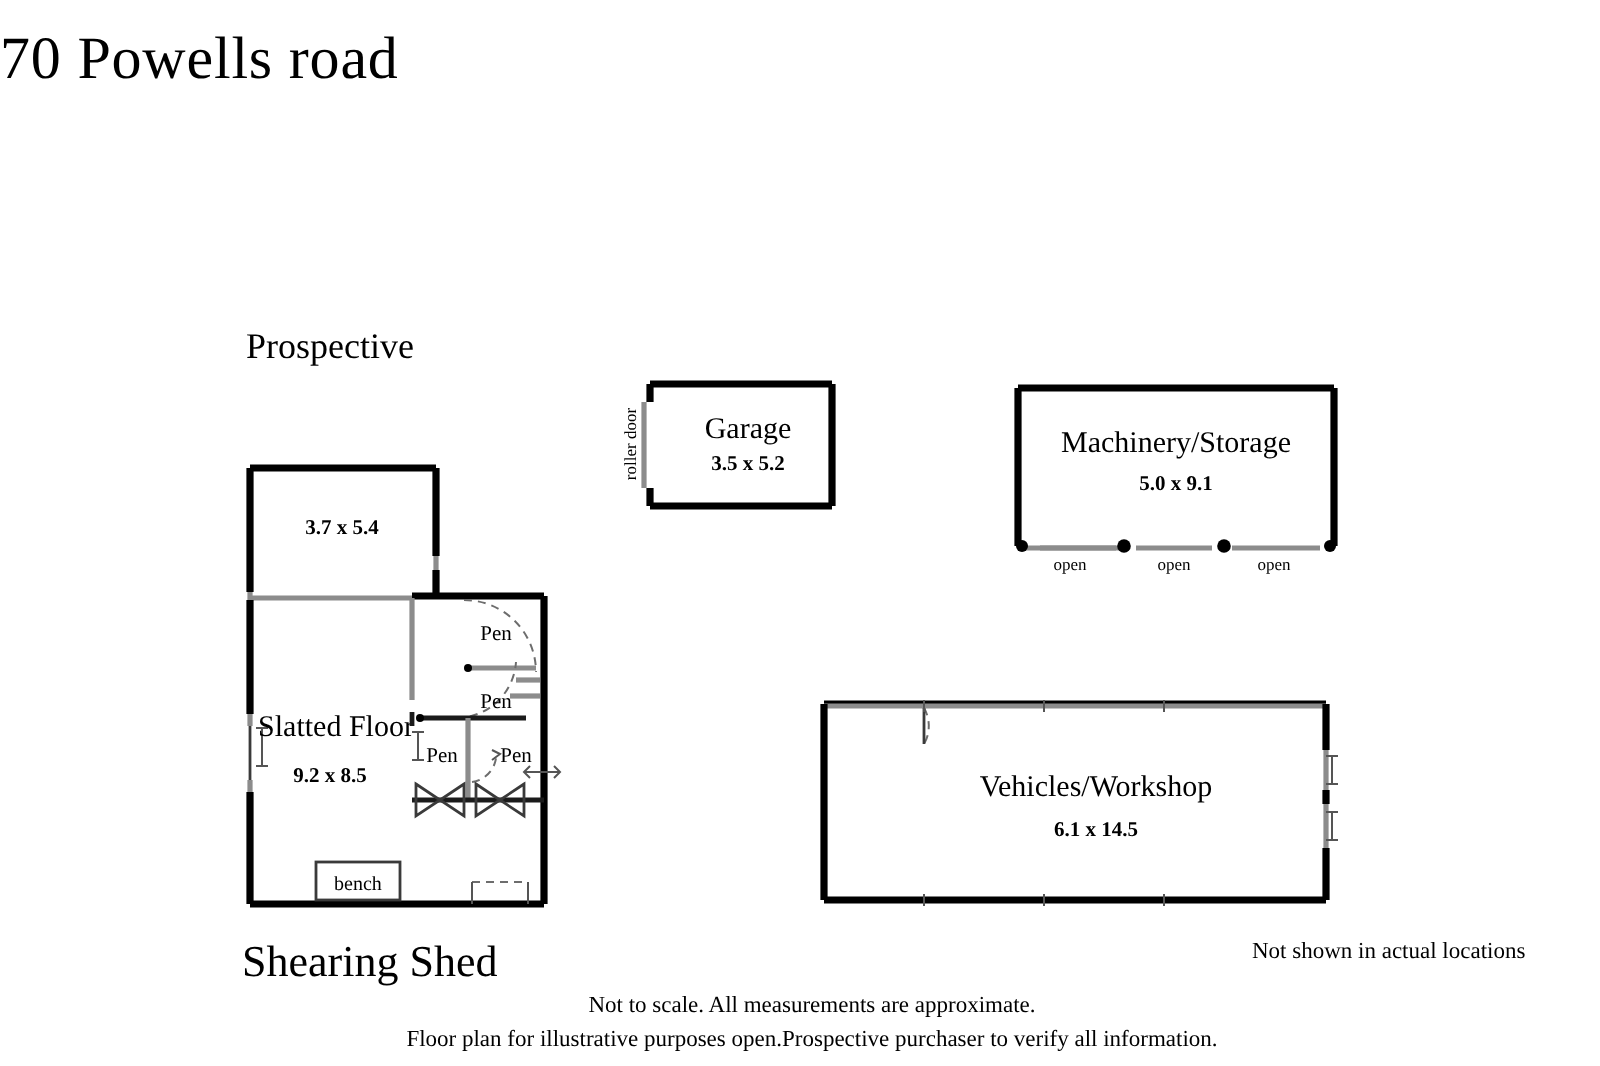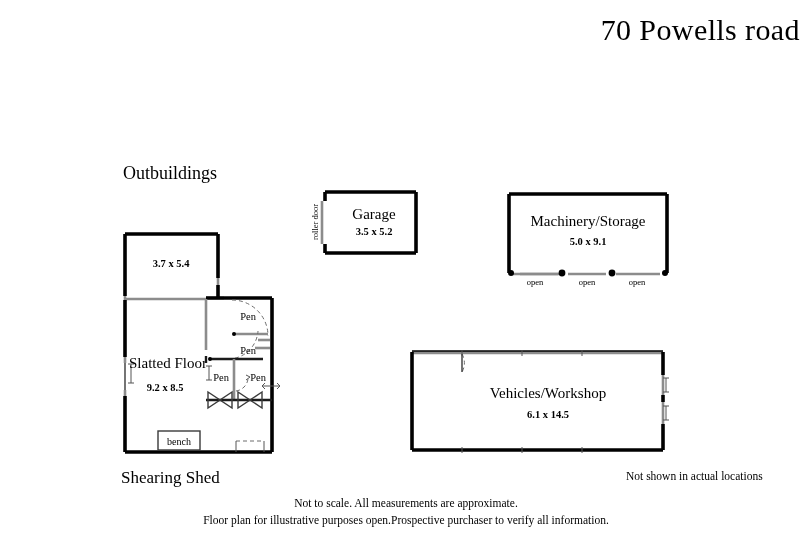--- a/index.html
+++ b/index.html
@@ -21,21 +21,21 @@
     position: absolute;
     inset: 0;
   }
 
   
   .title-block {
     position: absolute;
     top: 12px;
     left: 0;
     width: 800px;
-    text-align: right;
+    text-align: left;
     line-height: 1.22;
   }
   .title-line {
     font-size: 30px;
     font-weight: 400;
     letter-spacing: 0.4px;
     color: #000;
   }
 
   
@@ -43,21 +43,21 @@
     position: absolute;
     left: 123px;
     top: 163px;
     font-size: 18px;
     color: #000;
   }
   .label-shearing-shed {
     position: absolute;
     left: 121px;
     top: 468px;
-    font-size: 17px;
+    font-size: 22px;
     color: #000;
   }
   .label-notshown {
     position: absolute;
     left: 626px;
     top: 470px;
     font-size: 11.5px;
     color: #000;
     text-align: right;
   }
@@ -125,21 +125,21 @@
 </style>
 </head>
 <body>
 
 <div id="plan-root">
 
   <div class="title-block">
     <div class="title-line">70 Powells road</div>
   </div>
 
-  <div class="label-outbuildings">Outbuildings</div>
+  <div class="label-outbuildings">Prospective</div>
 
   <svg class="svg-layer" viewBox="0 0 800 533" width="800" height="533">
 
     <g>
 
       <g>
         <path class="wall-thick" d="M125,234 L218,234"></path>
         <path class="wall-thick" d="M218,234 L218,278"></path>
         <path class="wall-thick" d="M218,285 L218,298"></path>
         <path class="wall-gray" d="M218,278 L218,285"></path>

